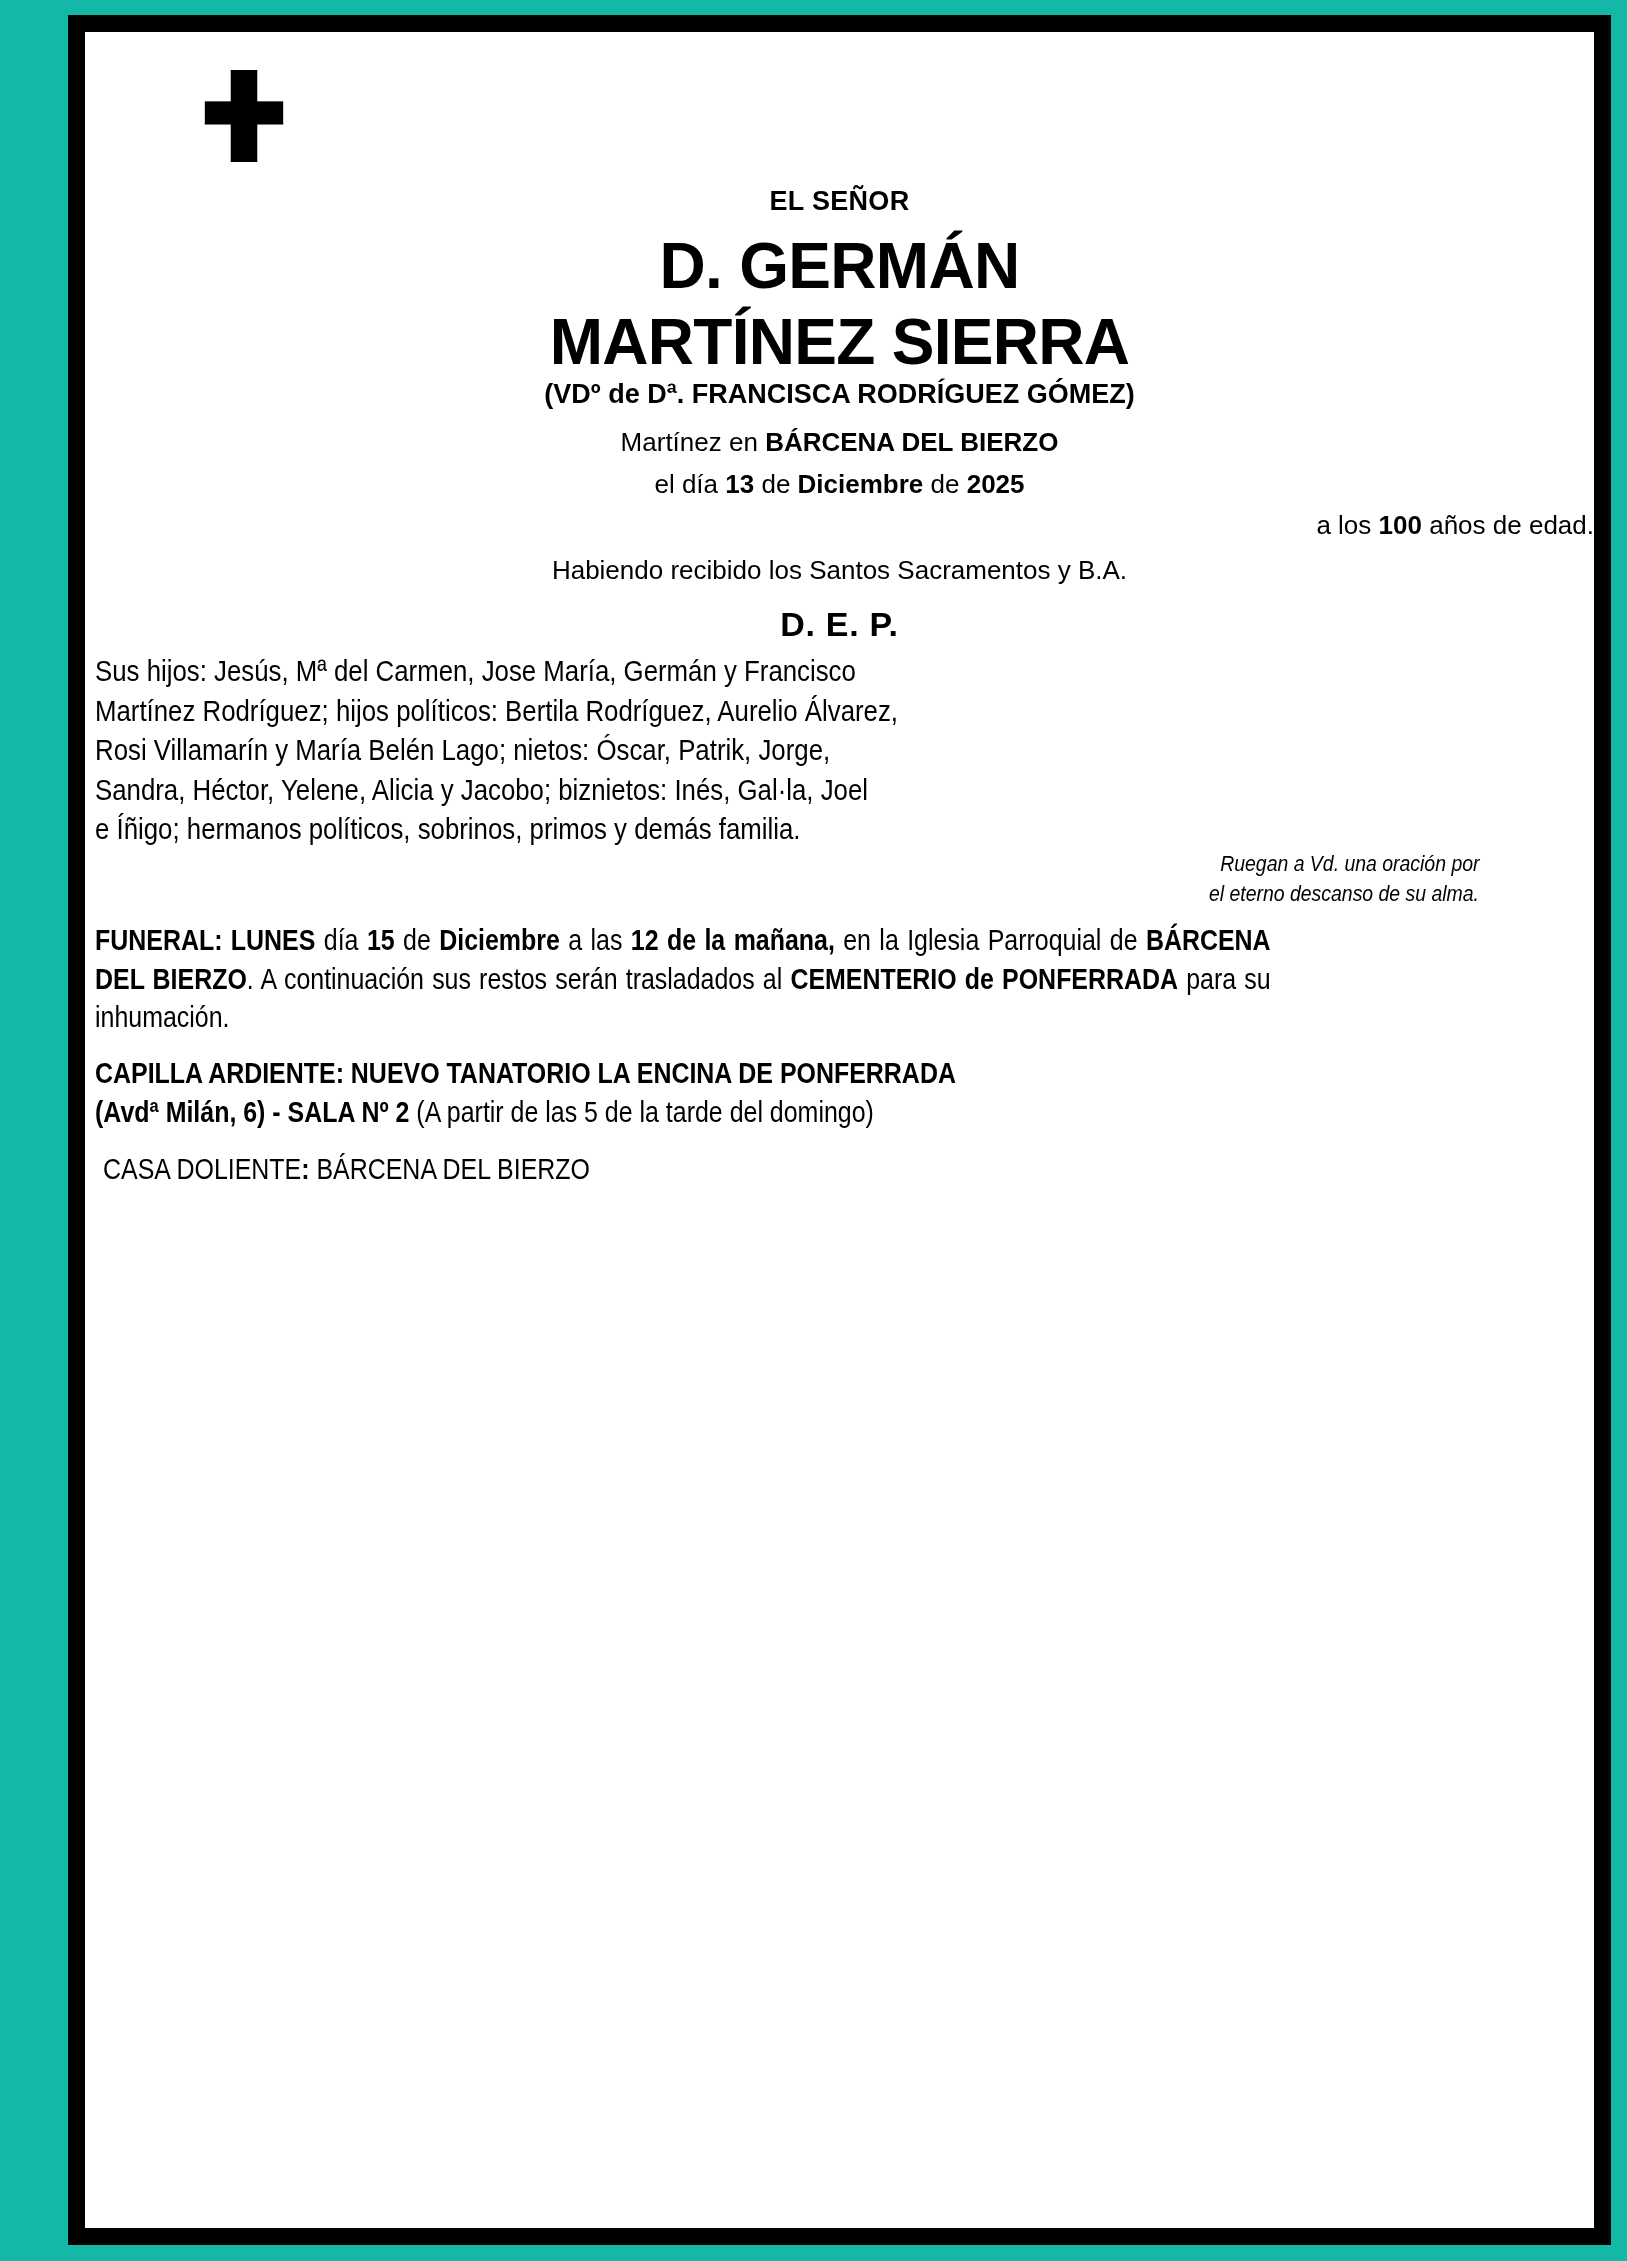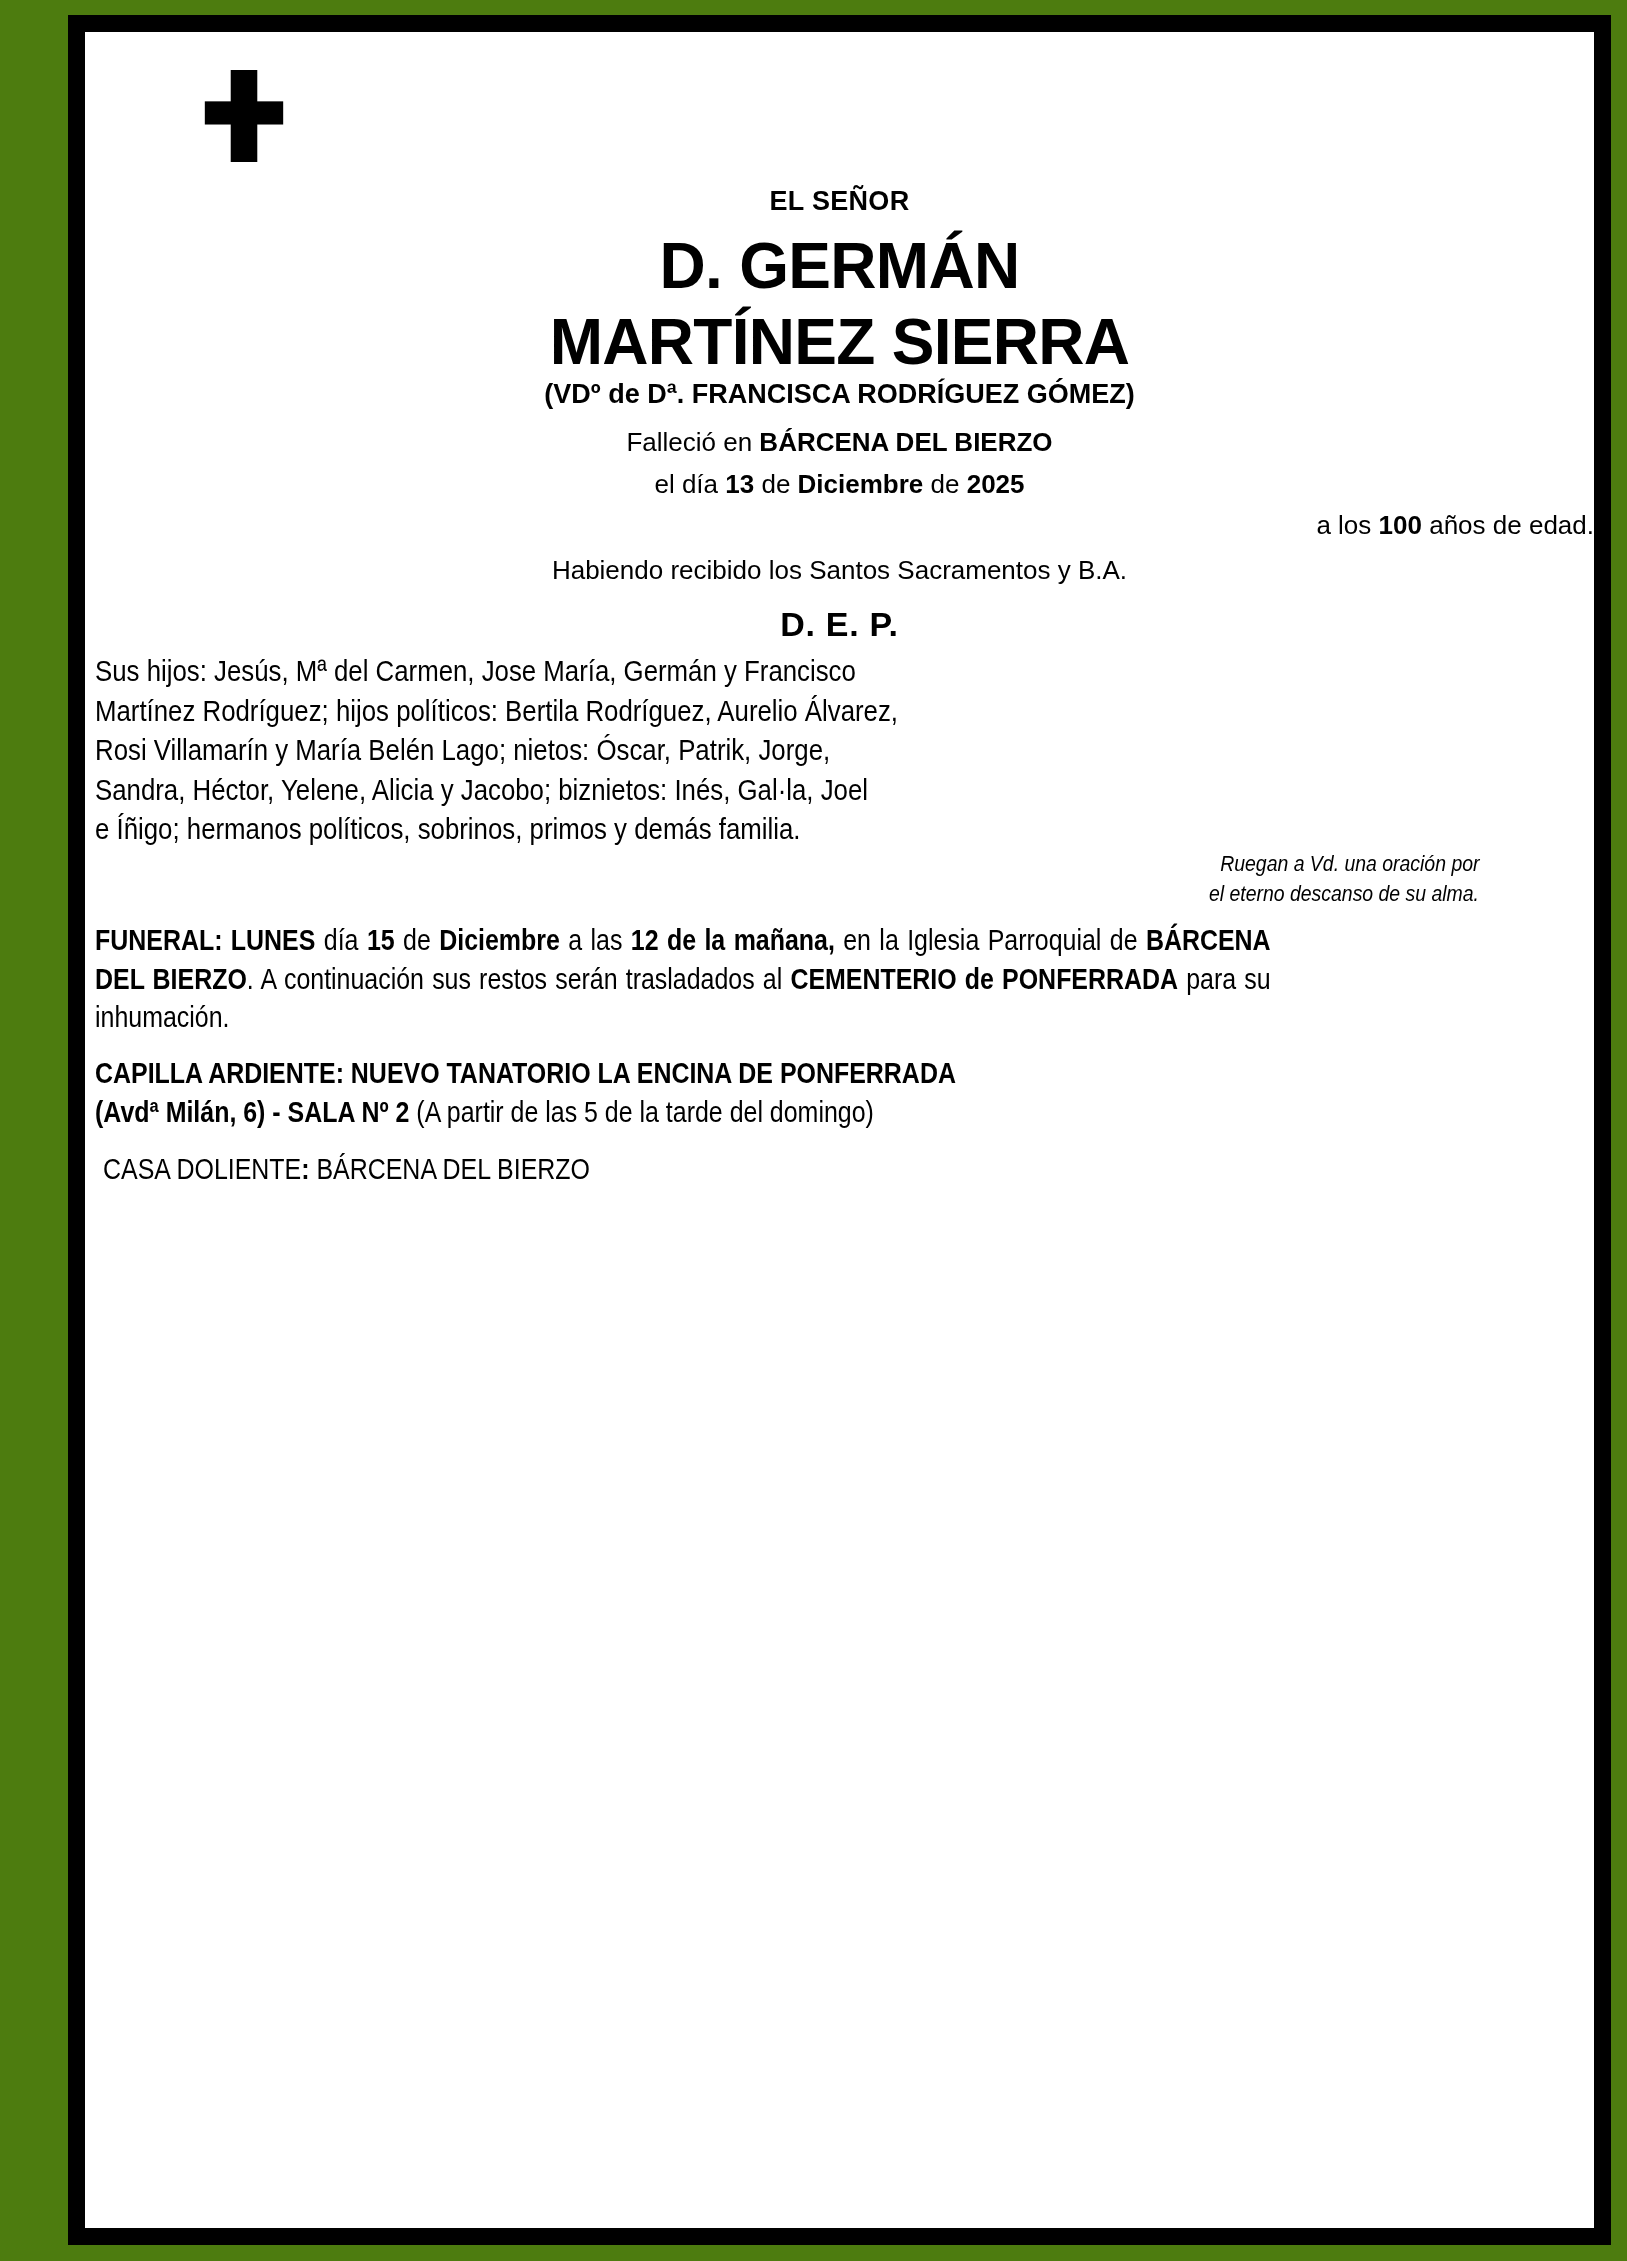--- a/index.html
+++ b/index.html
@@ -14,21 +14,21 @@
     color: #000000;
     overflow: hidden;
   }
 
   
   #notice-page {
     position: absolute;
     left: 0; top: 0;
     width: 1628px;
     height: 2261px;
-    background: #4d7c0f;
+    background: #14b8a6;
   }
   #page-border {
     position: absolute;
     left: 68px;
     top: 15px;
     width: 1543px;
     height: 2230px;
     border: 17px solid #000000;
     box-sizing: border-box;
     background: #ffffff;
@@ -226,21 +226,21 @@
       <div>
         <span class="cond">MARTÍNEZ SIERRA</span>
       </div>
     </div>
 
     <div id="spouse-line" class="center">
       <span class="cond">(VDº de Dª. FRANCISCA RODRÍGUEZ GÓMEZ)</span>
     </div>
 
     <div id="died-place" class="center">
-      <span class="cond"><span>Falleció en </span><b>BÁRCENA DEL BIERZO</b></span>
+      <span class="cond"><span>Martínez en </span><b>BÁRCENA DEL BIERZO</b></span>
     </div>
 
     <div id="died-date" class="center">
       <span class="cond"><span>el día </span><b>13</b><span> de </span><b>Diciembre</b><span> de </span><b>2025</b></span>
     </div>
 
     <div id="died-age" class="center">
       <span class="cond"><span>a los  </span><b>100</b><span>  años de edad.</span></span>
     </div>
 

